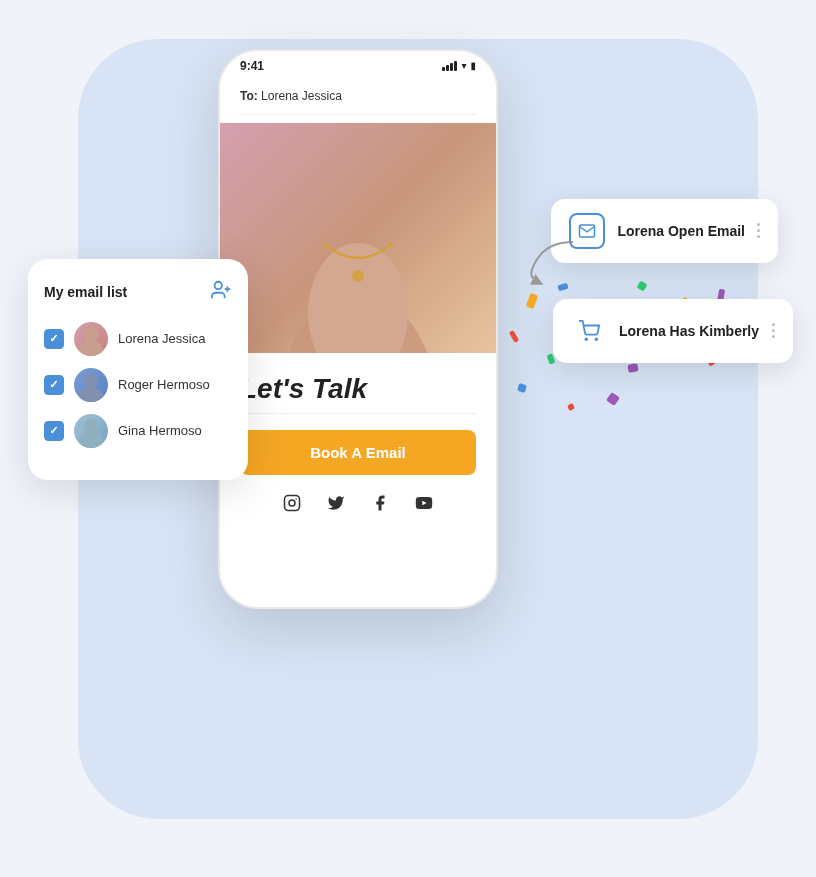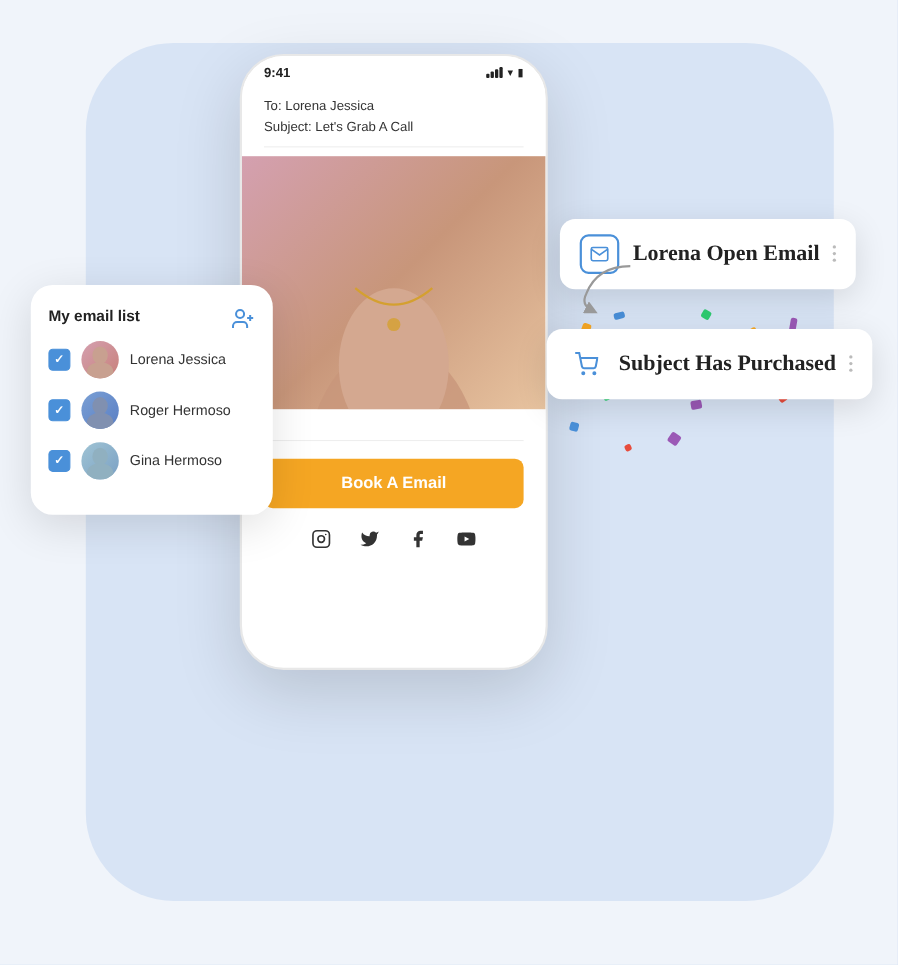--- a/index.html
+++ b/index.html
@@ -90,21 +90,21 @@
     .phone-email-header {
       padding: 4px 0 8px;
       border-bottom: 1px solid #eee;
     }
     .phone-email-header p {
       font-size: 12px;
       color: #333;
       line-height: 1.6;
     }
     .phone-email-header p span {
-      font-weight: 400;
+      font-weight: 700;
     }
 
     .phone-image {
       width: 100%;
       height: 230px;
       background: linear-gradient(135deg, #d4a0b0 0%, #c8967a 50%, #e8c4a0 100%);
       position: relative;
       overflow: hidden;
     }
 
@@ -177,21 +177,22 @@
       background: #fff;
       border-radius: 20px;
       padding: 20px 16px;
       box-shadow: 0 10px 40px rgba(0,0,0,0.12);
       z-index: 5;
     }
 
     .email-list-header {
       display: flex;
       justify-content: space-between;
-      margin-bottom: 4px;
+      align-items: center;
+      margin-bottom: 16px;
     }
 
     .email-list-title {
       font-size: 14px;
       font-weight: 700;
       color: #222;
     }
 
     .add-user-btn {
       color: #4a90d9;
@@ -273,24 +274,23 @@
       border-radius: 8px;
       display: flex;
       align-items: center;
       justify-content: center;
       color: #4a90d9;
       font-size: 16px;
       flex-shrink: 0;
     }
 
     .notification-text {
-      font-size: 20px;
+      font-size: 14px;
       font-weight: 600;
       color: #222;
-      font-family: Liberation Serif, serif;
     }
 
     .notification-dots {
       margin-left: auto;
       display: flex;
       flex-direction: column;
       gap: 3px;
     }
     .notification-dots span {
       width: 3px;
@@ -377,38 +377,36 @@
             <span style="height:10px"></span>
           </div>
           <span class="wifi-icon">▾</span>
           <span class="battery-icon">▮</span>
         </div>
       </div>
       <div class="phone-email-header">
         <p>
           <span>To:</span> <span style="font-weight:400">Lorena Jessica</span>
         </p>
-        <p>
-          <span>Subject:</span> <span style="font-weight:400">Let's Grab A Call</span>
-        </p>
       </div>
     </div>
 
     <div class="phone-image">
       <svg class="neck-illustration" viewBox="0 0 180 220" xmlns="http://www.w3.org/2000/svg">
 
         <ellipse cx="90" cy="280" rx="80" ry="120" fill="#c8967a" opacity="0.8"></ellipse>
         <ellipse cx="90" cy="180" rx="50" ry="70" fill="#d4a890"></ellipse>
 
         <path d="M55 110 Q90 140 125 110" stroke="#d4a030" stroke-width="2" fill="none"></path>
         <circle cx="90" cy="143" r="6" fill="#d4a030" opacity="0.8"></circle>
       </svg>
     </div>
 
     <div class="phone-content">
+      <div class="phone-headline">Let's Talk</div>
       <div class="phone-divider"></div>
       <button class="book-call-btn">Book A Email</button>
       <div class="phone-social">
         <div class="social-icon">
           <svg width="18" height="18" viewBox="0 0 24 24" fill="none" stroke="#333" stroke-width="2">
             <rect x="2" y="2" width="20" height="20" rx="5" ry="5"></rect>
             <circle cx="12" cy="12" r="4"></circle>
             <circle cx="17.5" cy="6.5" r="1" fill="#333" stroke="none"></circle>
           </svg>
         </div>
@@ -509,21 +507,21 @@
   </svg>
 
   <div class="notification-purchase">
     <div class="notification-icon-cart">
       <svg width="22" height="22" viewBox="0 0 24 24" fill="none" stroke="#4a90d9" stroke-width="2">
         <circle cx="9" cy="21" r="1"></circle>
         <circle cx="20" cy="21" r="1"></circle>
         <path d="M1 1h4l2.68 13.39a2 2 0 001.99 1.61h9.72a2 2 0 001.99-1.61L23 6H6"></path>
       </svg>
     </div>
-    <span class="notification-text">Subject Has Purchased</span>
+    <span class="notification-text">Lorena Has Kimberly</span>
     <div class="notification-dots">
       <span></span>
         <span></span>
         <span></span>
     </div>
   </div>
 
   <div class="confetti-container" id="confetti-container">
       <div class="confetti-piece" style="background: rgb(245, 166, 35); width: 8px; height: 14px; left: 30px; top: 20px; transform: rotate(20deg);"></div>
       <div class="confetti-piece" style="background: rgb(74, 144, 217); width: 10px; height: 6px; left: 60px; top: 10px; transform: rotate(-15deg);"></div>

